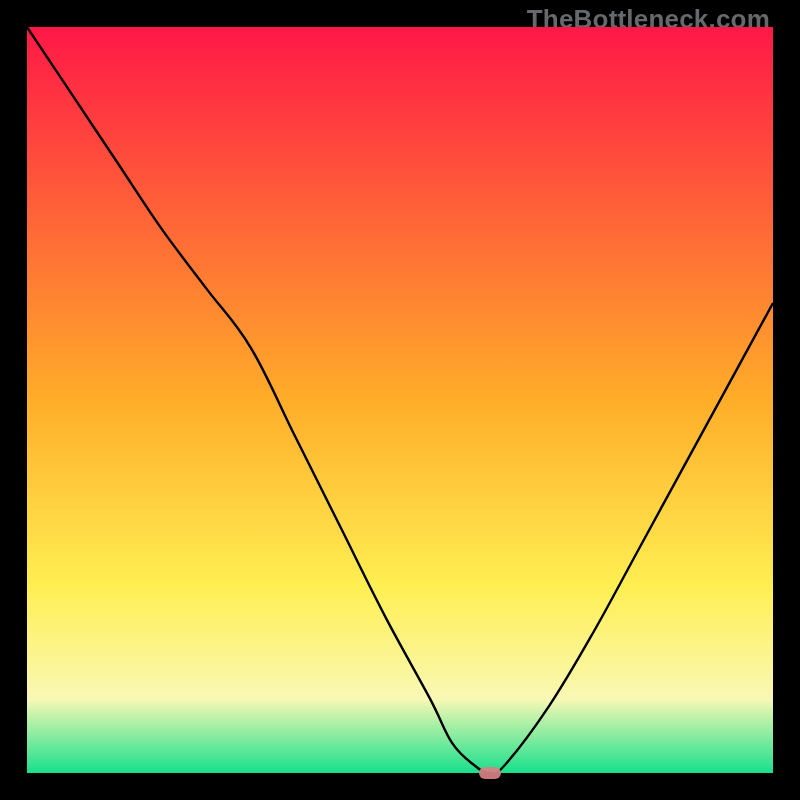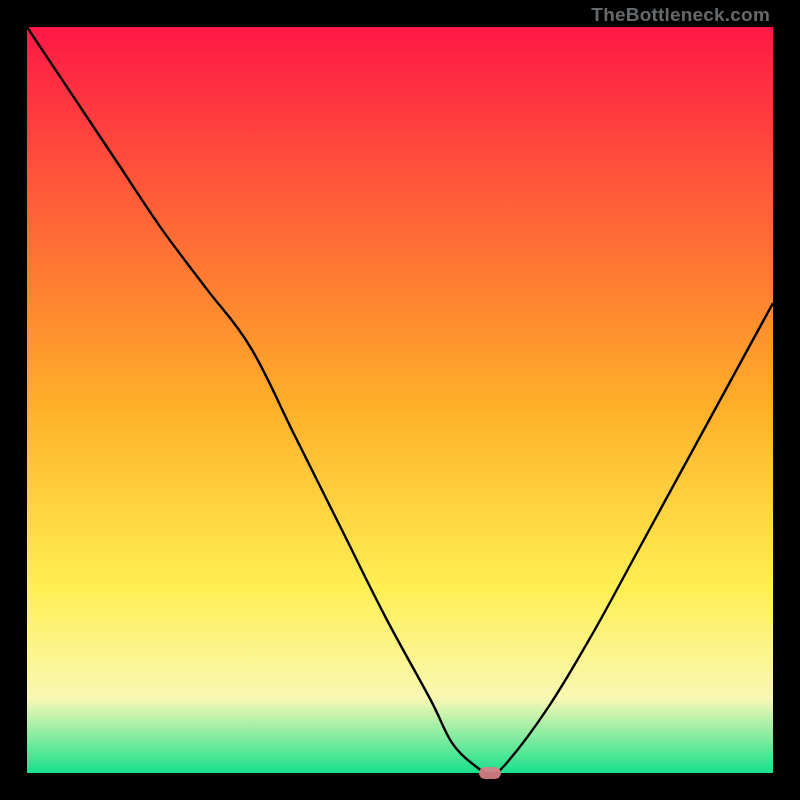--- a/index.html
+++ b/index.html
@@ -21,21 +21,21 @@
     left: 27px;
     top: 27px;
     width: 746px;
     height: 746px;
   }
   .watermark {
     position: absolute;
     top: 4px;
     right: 30px;
     font-family: Arial, Helvetica, sans-serif;
-    font-size: 19px;
+    font-size: 26px;
     font-weight: 600;
     color: #65696c;
     letter-spacing: 0.2px;
   }
   .marker {
     position: absolute;
     width: 22px;
     height: 12px;
     border-radius: 6px;
     background: #d88084;

